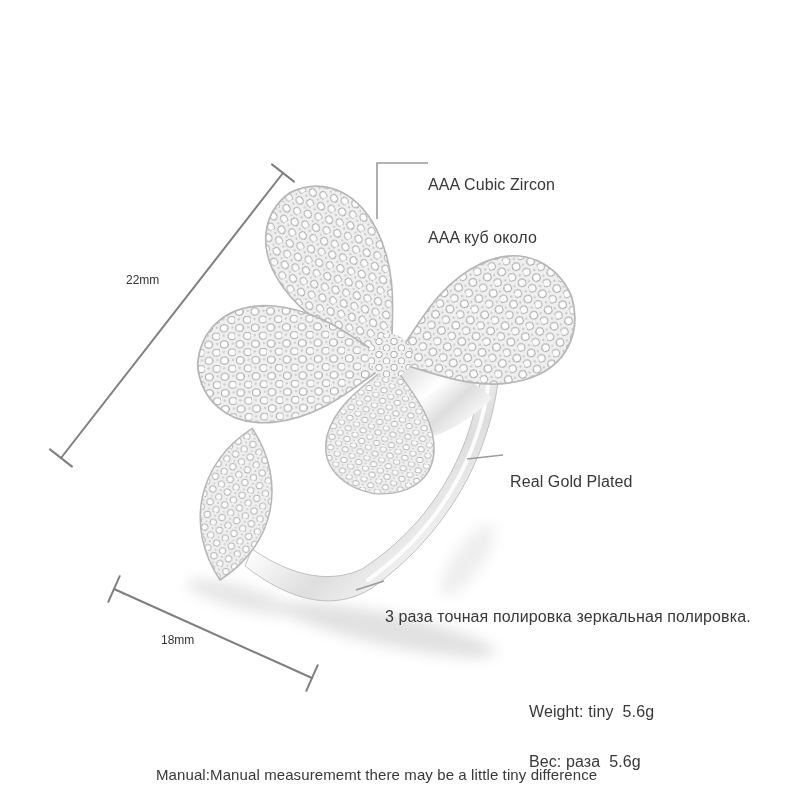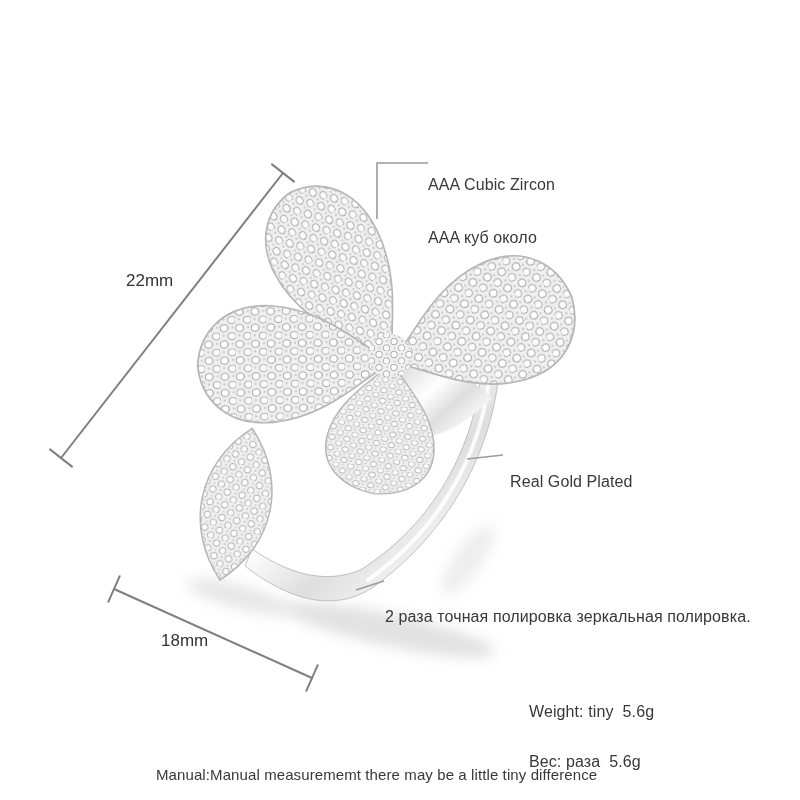--- a/index.html
+++ b/index.html
@@ -7,21 +7,21 @@
     position:relative;width:800px;height:800px;background:#ffffff;overflow:hidden;
     font-family:"Liberation Sans","DejaVu Sans",sans-serif;
     padding-left:8px;
   }
   svg{position:absolute;left:0;top:0;}
   .t{
     position:absolute;color:#383838;white-space:pre-wrap;
     font-family:"Liberation Sans","DejaVu Sans",sans-serif;
   }
   .ann{font-size:16px;line-height:17.5px;letter-spacing:0.1px;}
-  .dim{font-size:17px;line-height:19px;color:#333333;}
+  .dim{font-size:12px;line-height:19px;color:#333333;}
   .pos-zircon{left:428px;top:141px;}
   .pos-gold{left:510px;top:438px;}
   .pos-polish{left:385px;top:573px;}
   .pos-weight{left:529px;top:671px;line-height:16.5px;}
   .pos-notice{left:156px;top:734px;font-size:15px;line-height:16.5px;}
   .pos-22{left:126px;top:271px;}
   .pos-18{left:161px;top:631px;}
 </style>
 </head>
 <body>
@@ -94,21 +94,21 @@
   <div class="t ann pos-zircon">
     <div>AAA Cubic Zircon</div>
     <div>AAA куб около</div>
   </div>
 
   <div class="t ann pos-gold">
     <div>Real Gold Plated</div>
   </div>
 
   <div class="t ann pos-polish">
-    <div>2 раза точная полировка зеркальная полировка.</div>
+    <div>3 раза точная полировка зеркальная полировка.</div>
   </div>
 
   <div class="t ann pos-weight">
     <div>Weight: tiny  5.6g</div>
     <div>Вес: раза  5.6g</div>
   </div>
 
   <div class="t ann pos-notice">
     <div>Manual:Manual measurememt there may be a little tiny difference</div>
     

